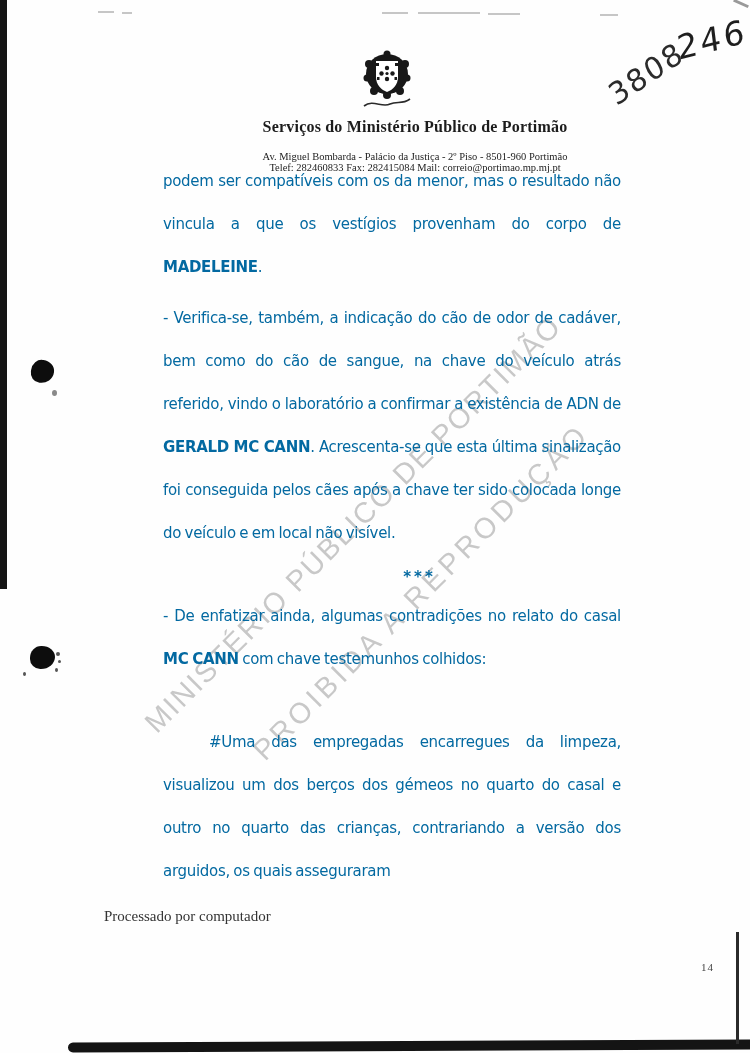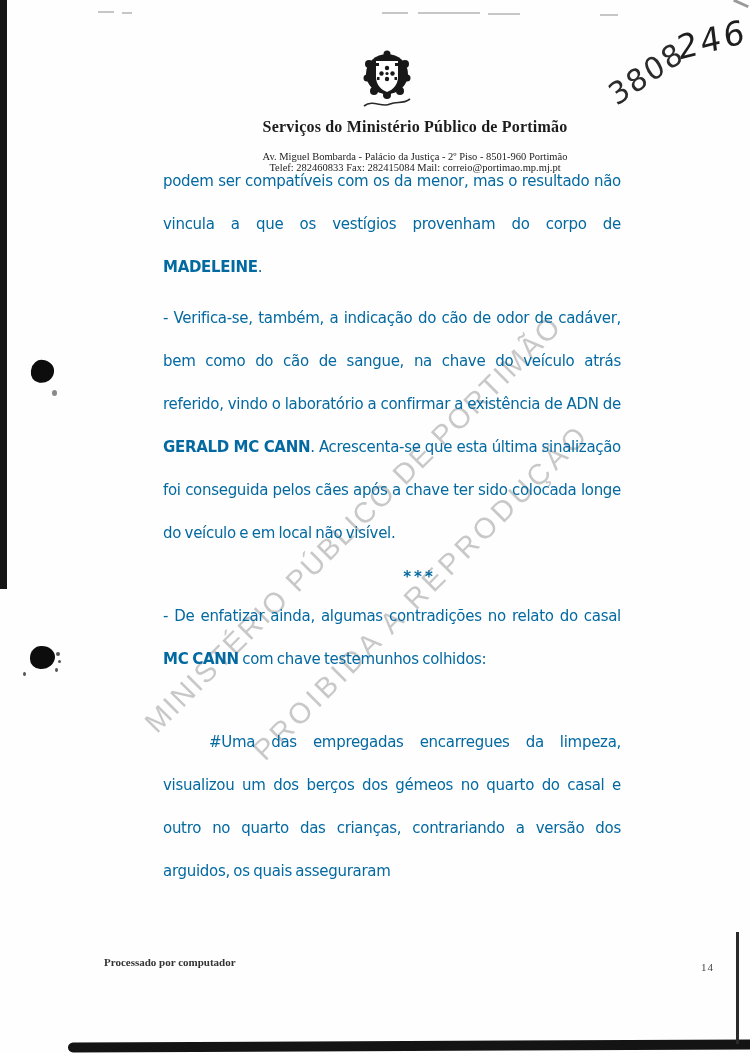--- a/index.html
+++ b/index.html
@@ -45,21 +45,21 @@
   .bodytext p{margin:0;}
   .p1{margin-bottom:8px!important;}
   .sep{text-align:center;font-weight:bold;line-height:36px;margin:4px 0 0!important;
        letter-spacing:3px;text-indent:55px;}
   .p3{margin:0 0 40px!important;}
   .ind{text-indent:46px;}
   .b{font-weight:bold;}
 
   
   .footnote{position:absolute;left:104px;top:933px;font-size:11px;font-weight:bold;color:#1a1a1a;}
-  .processed{position:absolute;left:104px;top:956px;font-size:11px;color:#333;font-weight:bold;}
+  .processed{position:absolute;left:104px;top:908px;font-size:15px;color:#333;}
   .pagenum{position:absolute;left:701px;top:961px;font-size:11px;color:#454545;letter-spacing:1px;}
 </style>
 </head>
 <body>
 
 <div id="page">
 
   <div class="edge-left"></div>
   <div class="edge-bottom"></div>
   <div class="edge-right"></div>

